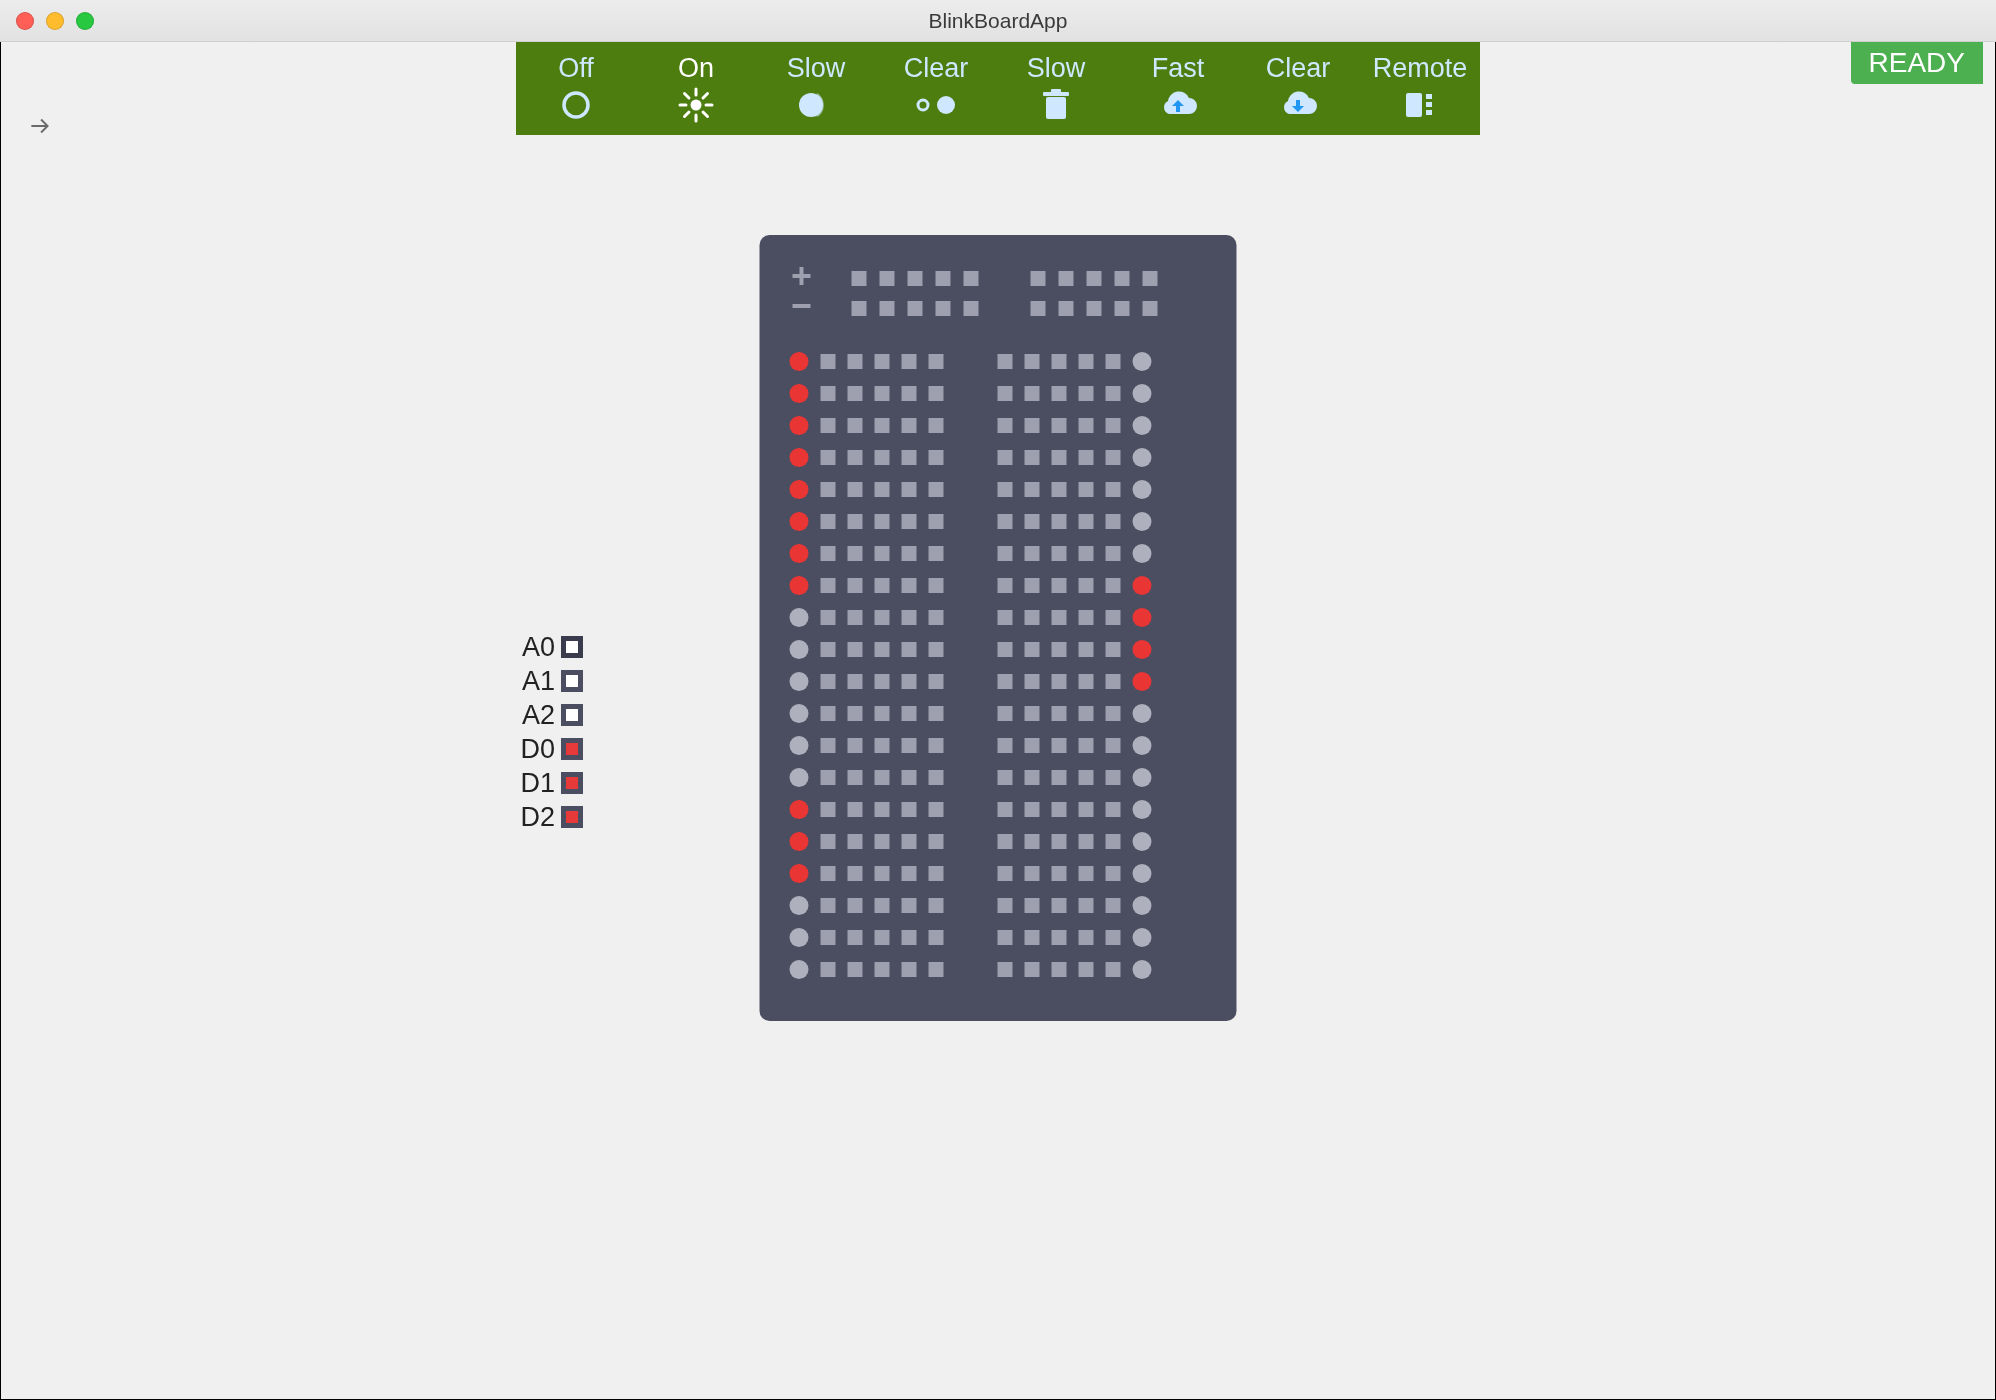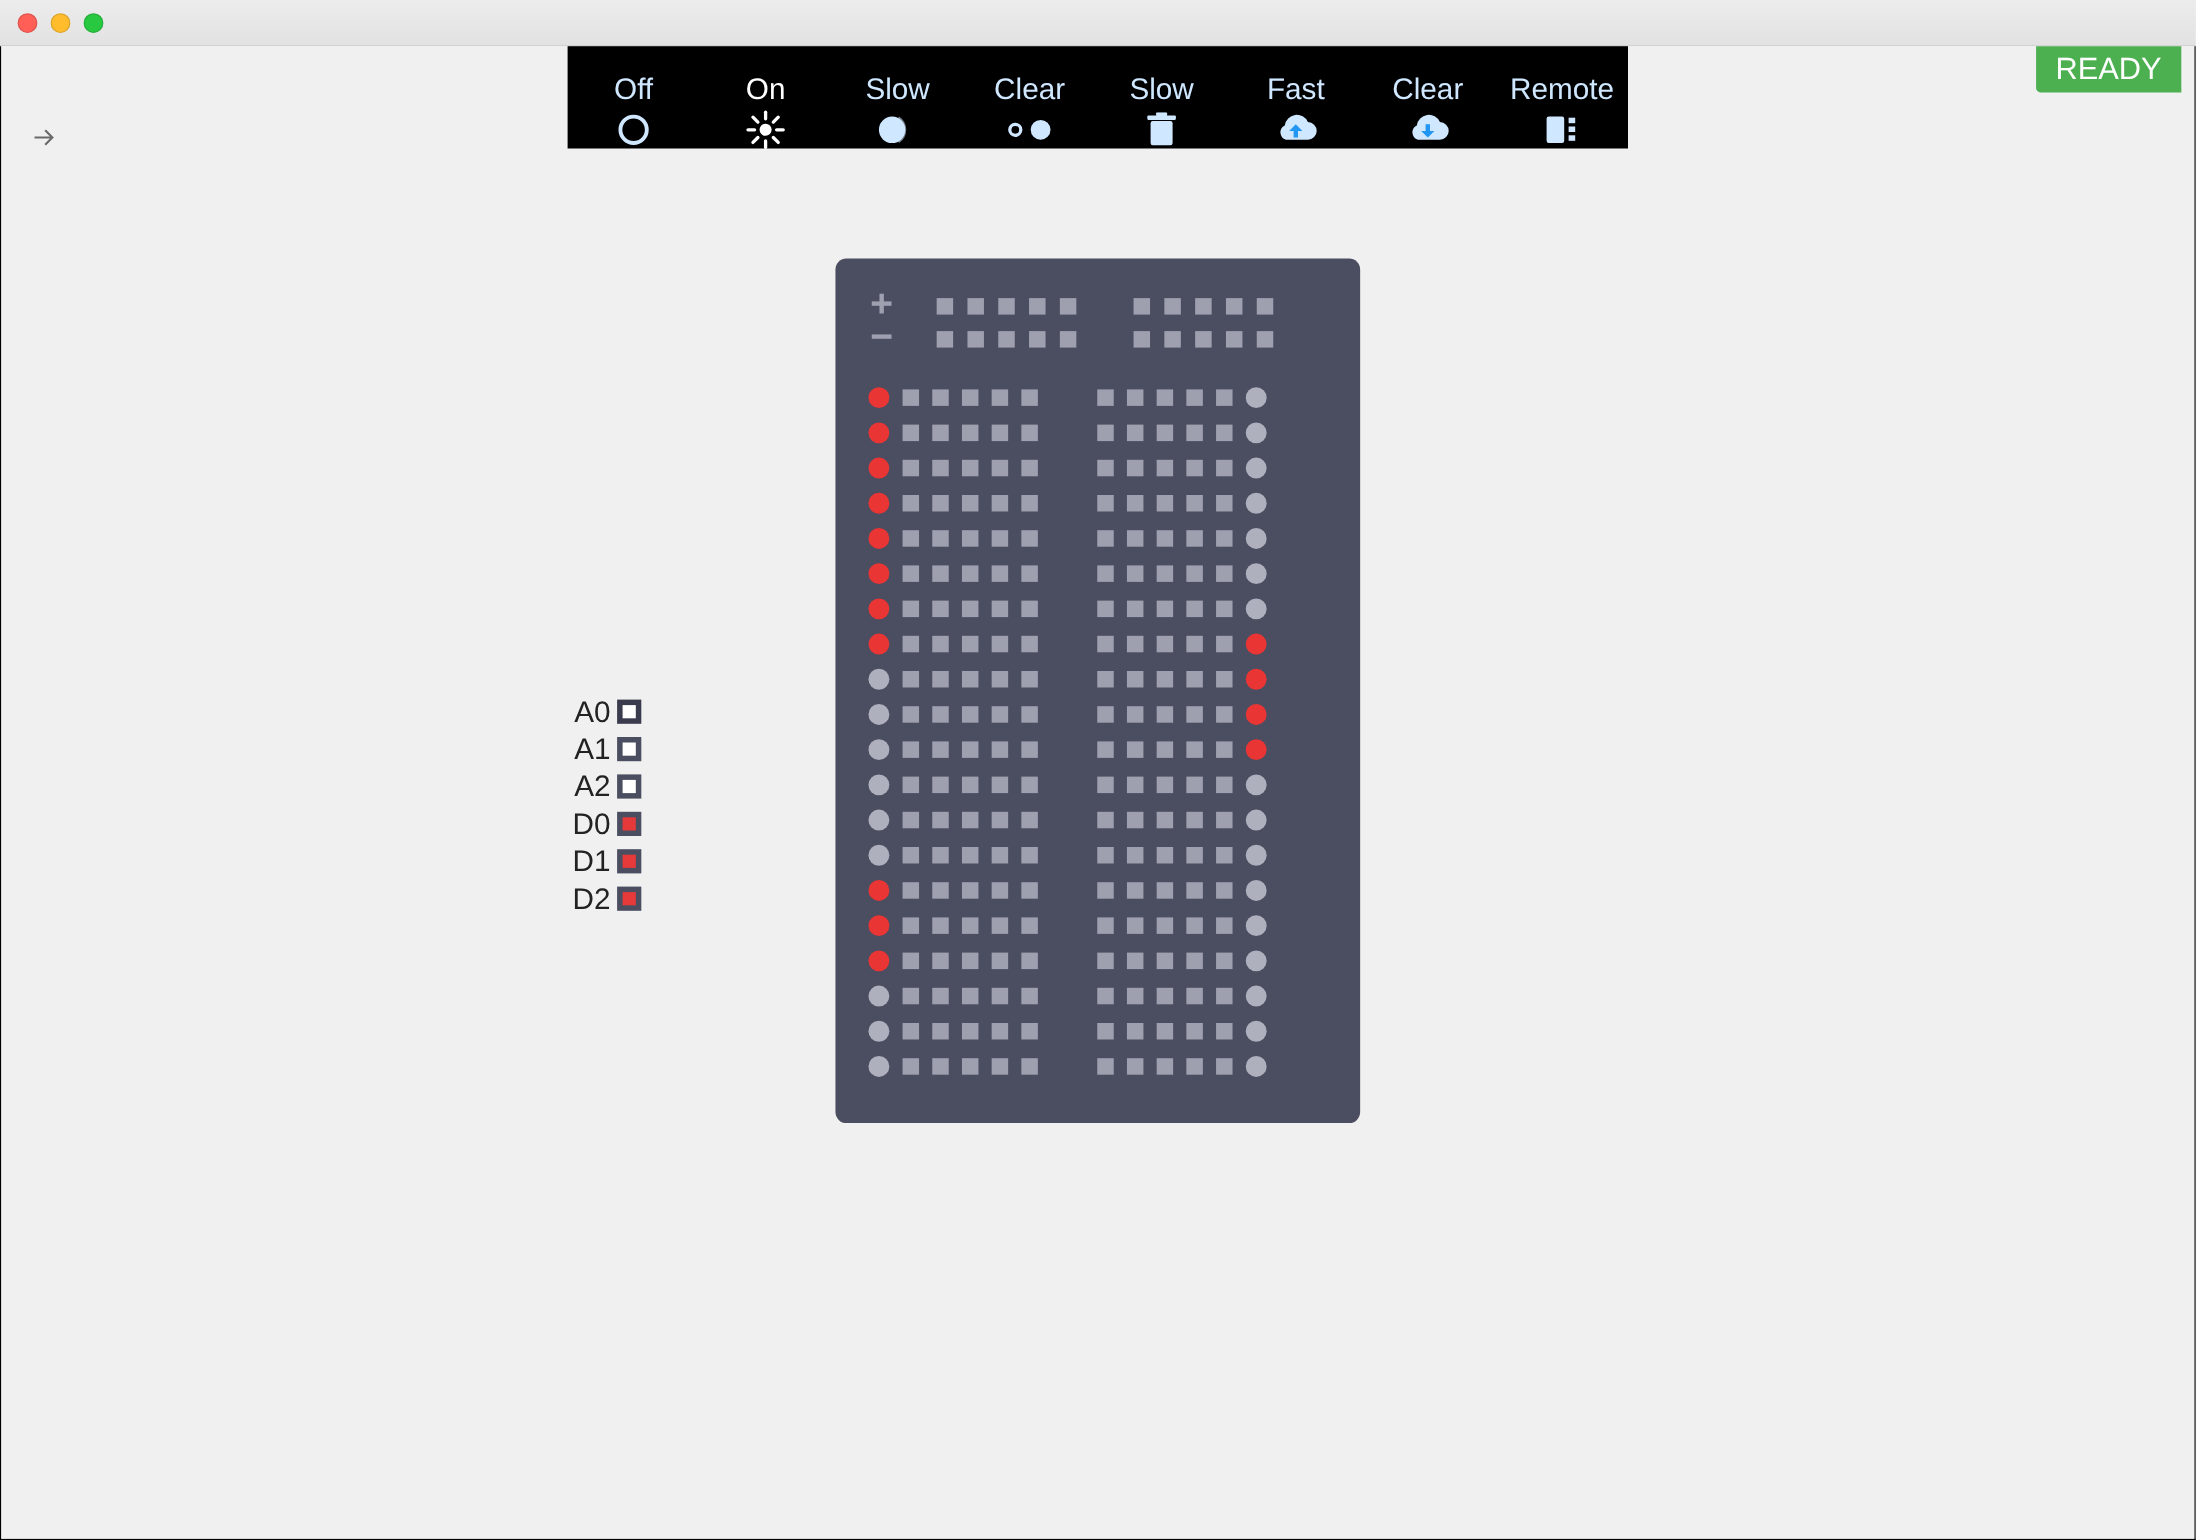--- a/index.html
+++ b/index.html
@@ -42,22 +42,22 @@
 
   
   .side-arrow {
     position: absolute; top: 70px; left: 26px;
     font-size: 30px; color: #5a5a5a;
   }
 
   
   .toolbar {
     position: absolute; top: 0; left: 515px;
-    height: 93px; display: flex; align-items: flex-end;
-    background: #000000; color: #fff; font-size: 27px;
+    height: 93px; display: flex; align-items: center;
+    background: #4d7c0f; color: #fff; font-size: 27px;
   }
   .tool {
     width: 120px; display: flex; flex-direction: column;
     align-items: center; justify-content: center; gap: 6px;
     color: #cfe7ff; cursor: pointer; user-select: none;
   }
   .tool.active { color: #ffffff; }
   .tool .lbl { font-size: 27px; line-height: 1; }
   .tool .ico { height: 34px; display:flex; align-items:center; justify-content:center; }
   .tool svg { display:block; }
@@ -111,20 +111,21 @@
 </style>
 </head>
 <body>
 
 <div class="titlebar">
   <div class="traffic-lights">
     <div class="tl tl-close"></div>
     <div class="tl tl-min"></div>
     <div class="tl tl-zoom"></div>
   </div>
+  <div class="titlebar-title">BlinkBoardApp</div>
 </div>
 
 <div class="app">
 
   <div class="side-arrow">
     <svg width="26" height="26" viewBox="0 0 24 24">
         <path fill="none" stroke="#6a6a6a" stroke-width="1.8" d="M4 12h15M13 6l6 6-6 6"></path>
       </svg>
   </div>
 

